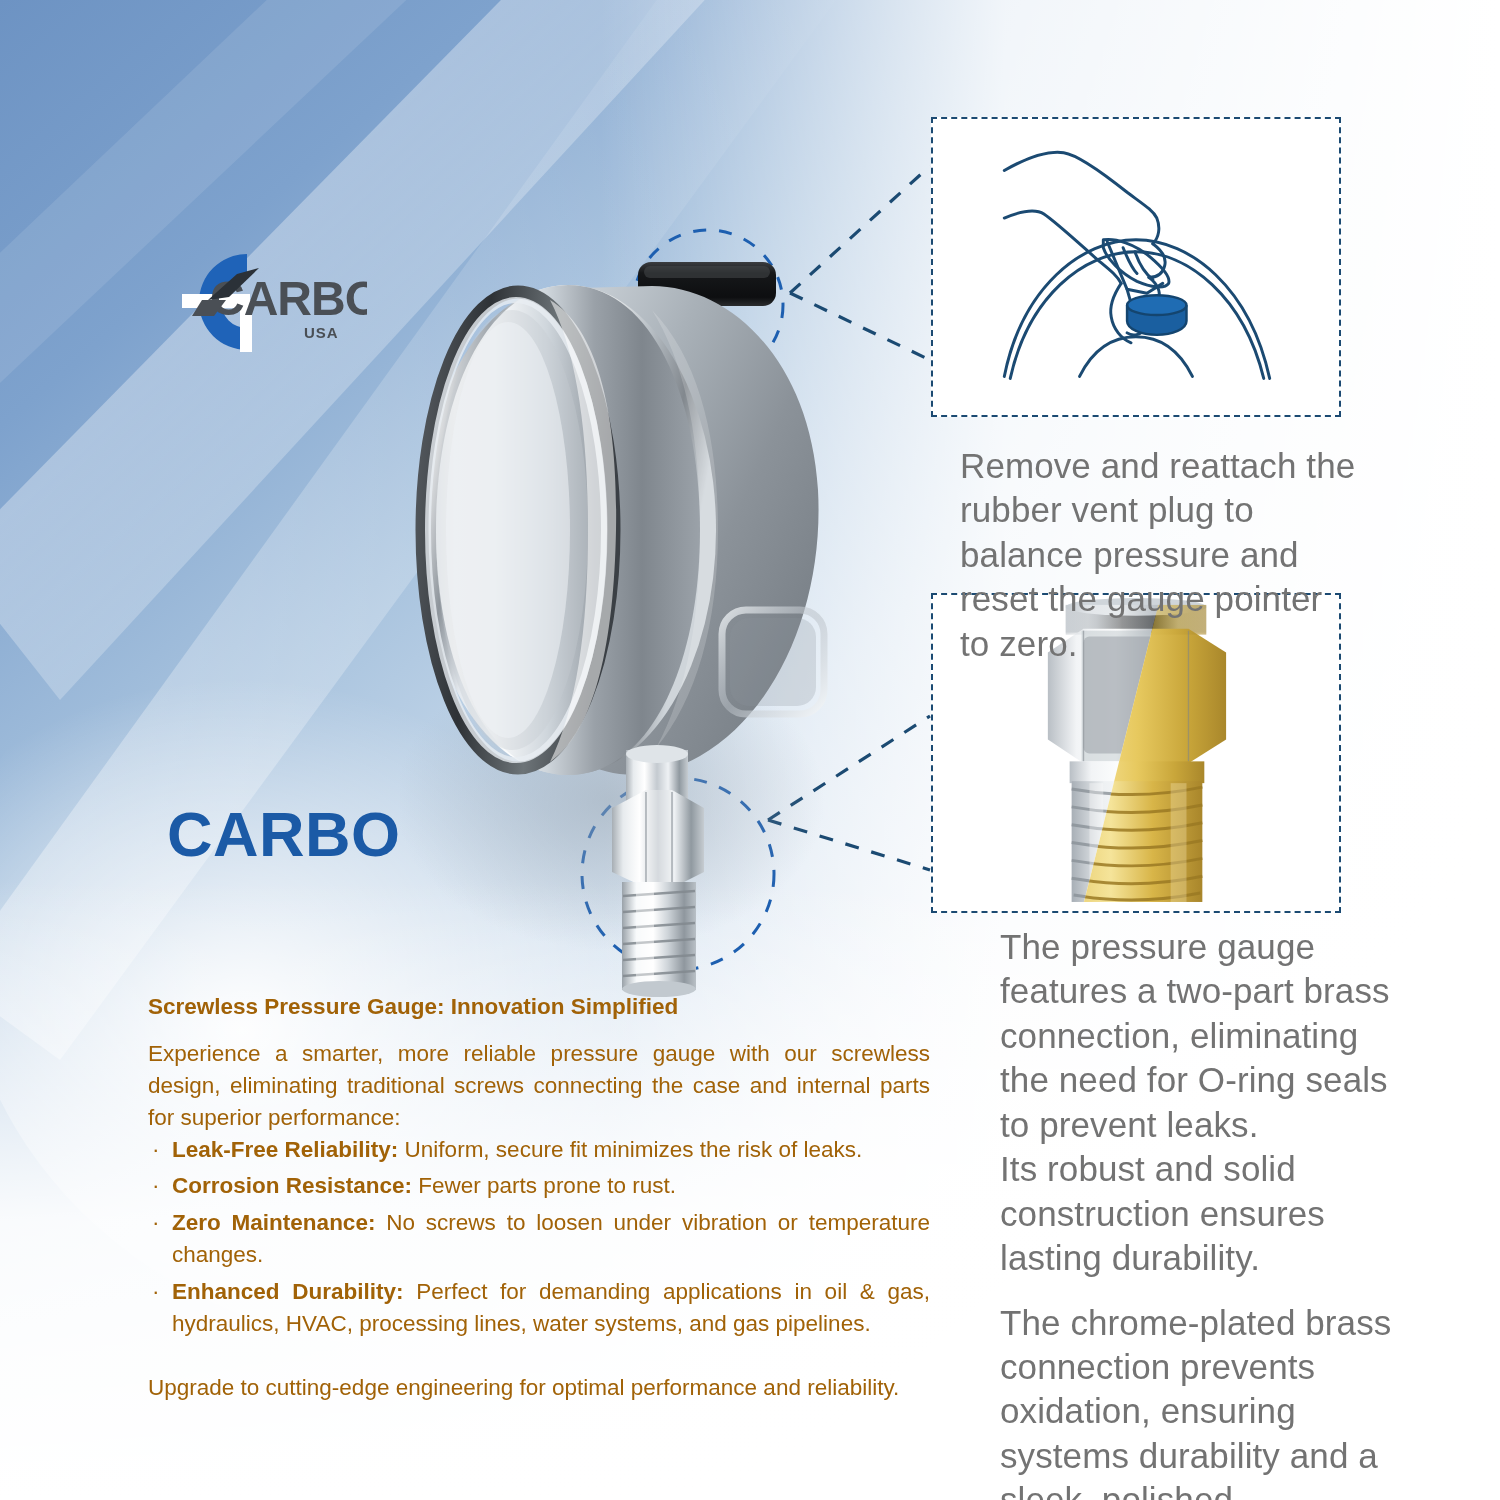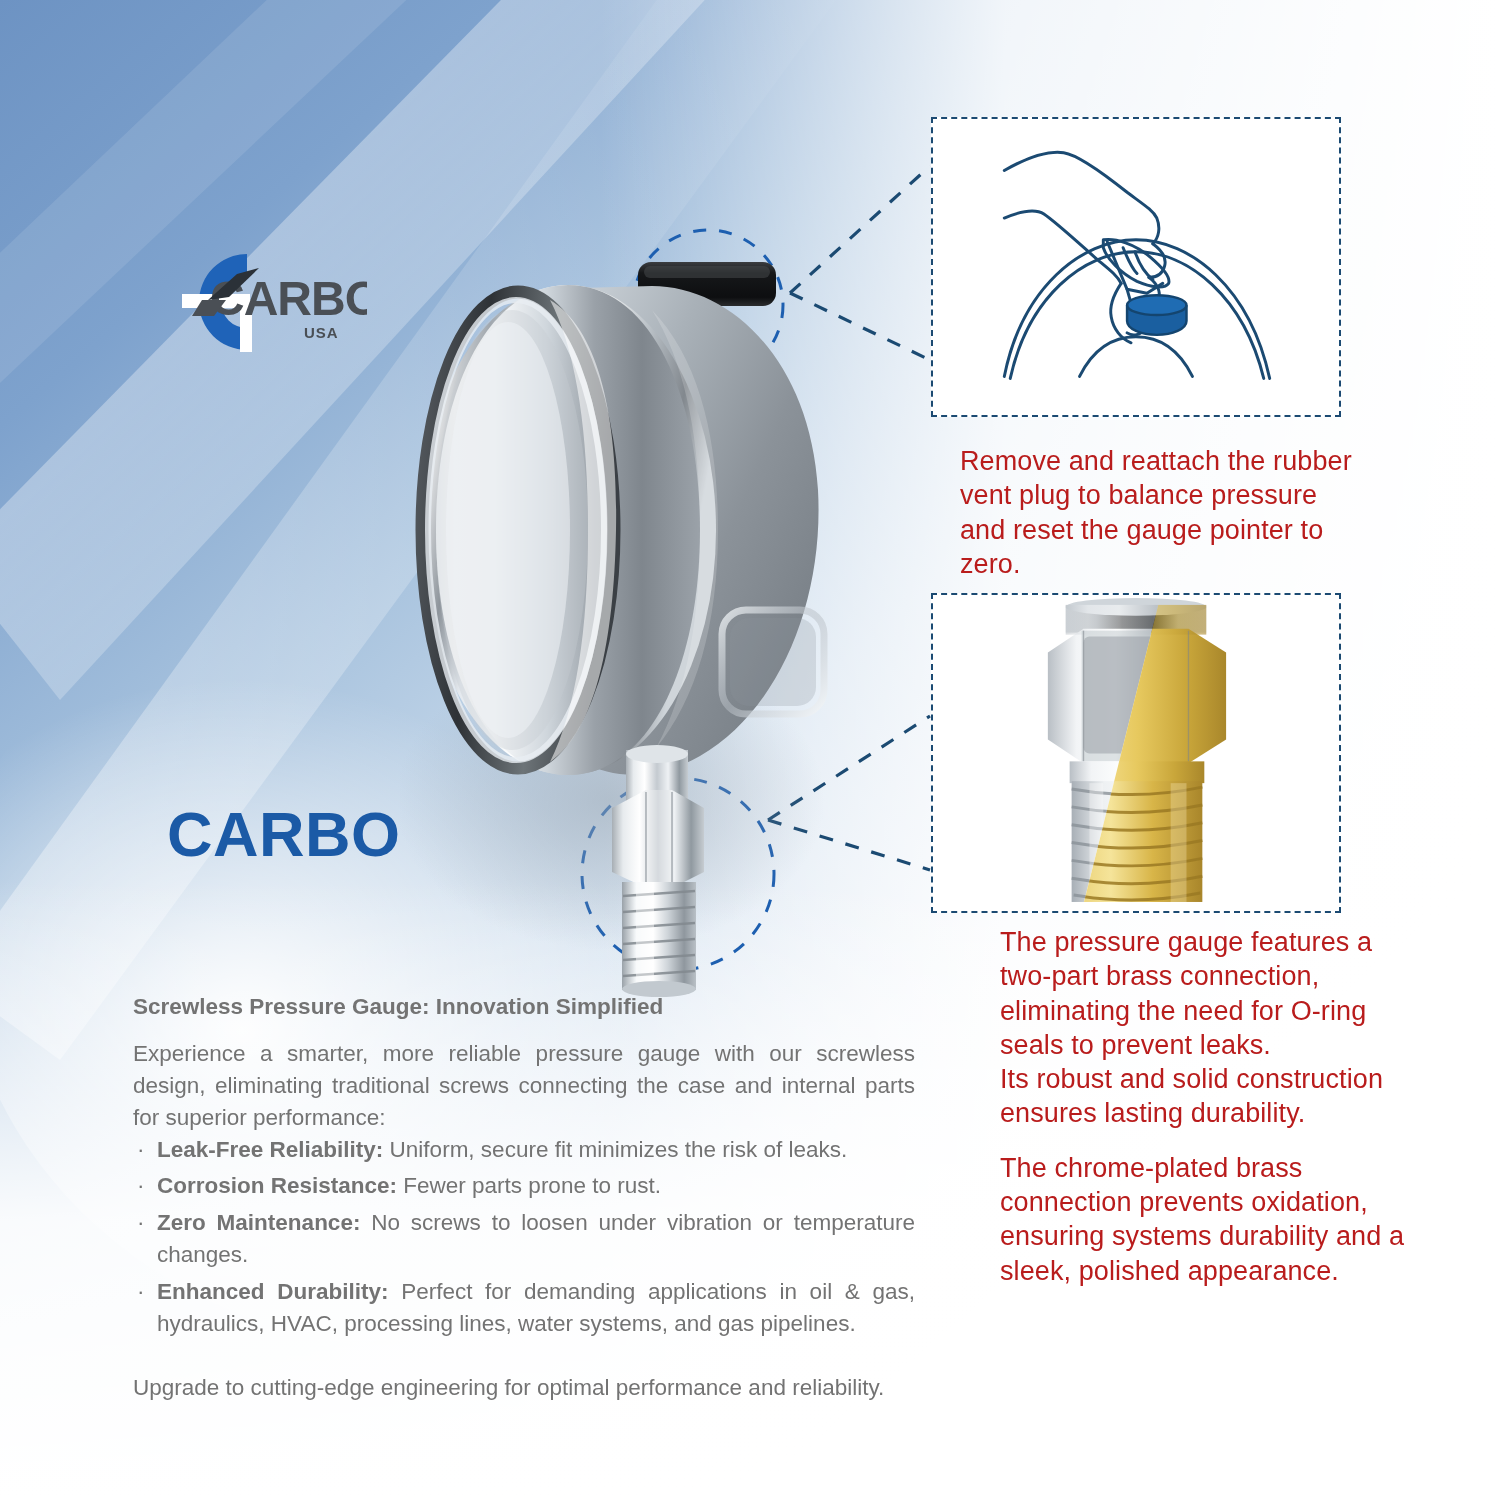--- a/index.html
+++ b/index.html
@@ -32,43 +32,43 @@
   #box-brass { left:931px; top:593px; width:410px; height:320px; }
 
   .callout-art { position:absolute; inset:0; }
 
   
   #connectors { position:absolute; inset:0; z-index:3; pointer-events:none; }
 
   
   .right-text {
     position:absolute; z-index:6;
-    color:#b91c1c;
-    font-size:27px;
+    color:#737373;
+    font-size:35px;
     line-height:1.27;
     letter-spacing:0.1px;
   }
   #txt-vent  { left:960px; top:444px; width:400px; }
   #txt-brass { left:1000px; top:925px; width:415px; }
   #txt-brass p + p { margin-top:20px; }
 
   
   #heading {
     position:absolute; left:167px; top:800px; z-index:6;
     color:#1b5aa6;
     font-size:63px;
     font-weight:bold;
     line-height:1.08;
     letter-spacing:0.5px;
   }
 
   
   #body-copy {
-    position:absolute; left:133px; top:992px; width:782px; z-index:6;
-    color:#737373;
+    position:absolute; left:148px; top:992px; width:782px; z-index:6;
+    color:#a16207;
   }
   #body-copy h3 {
     font-size:22.5px; font-weight:bold; line-height:1.3; margin-bottom:17px;
   }
   #body-copy .intro {
     font-size:22.5px; line-height:1.42; text-align:justify; 
   }
   #body-copy ul { list-style:none; }
   #body-copy li {
     font-size:22.5px; line-height:1.44; text-align:justify;

